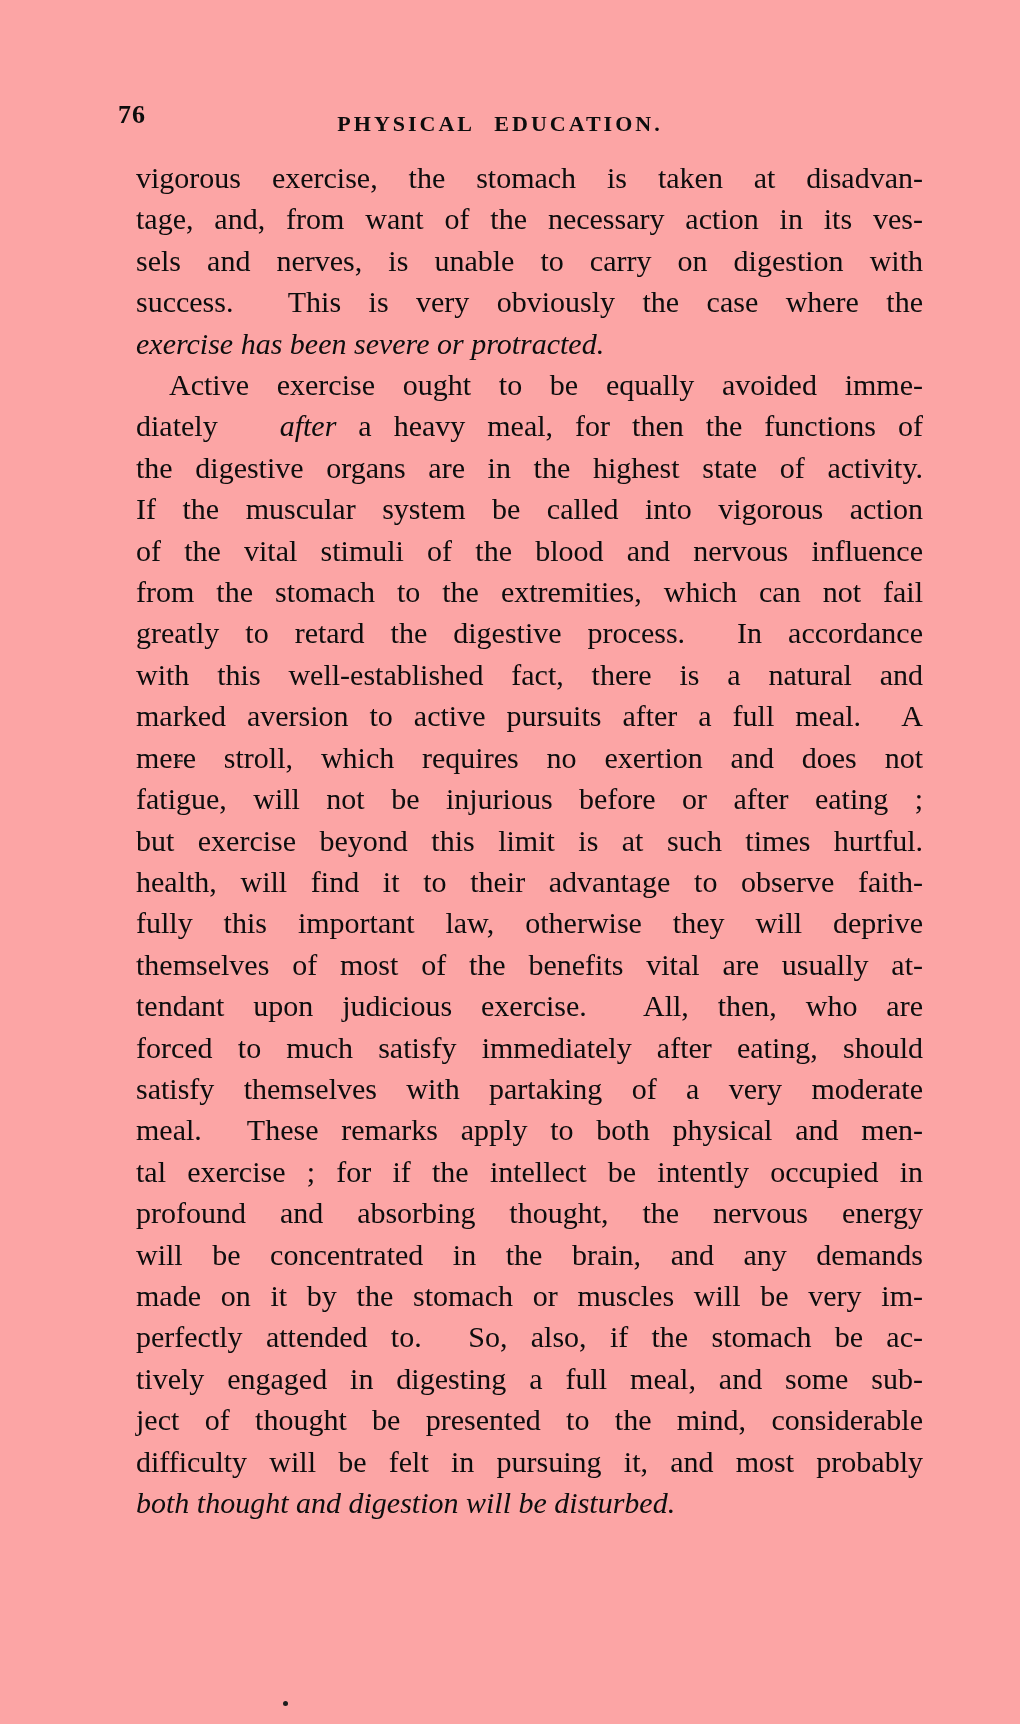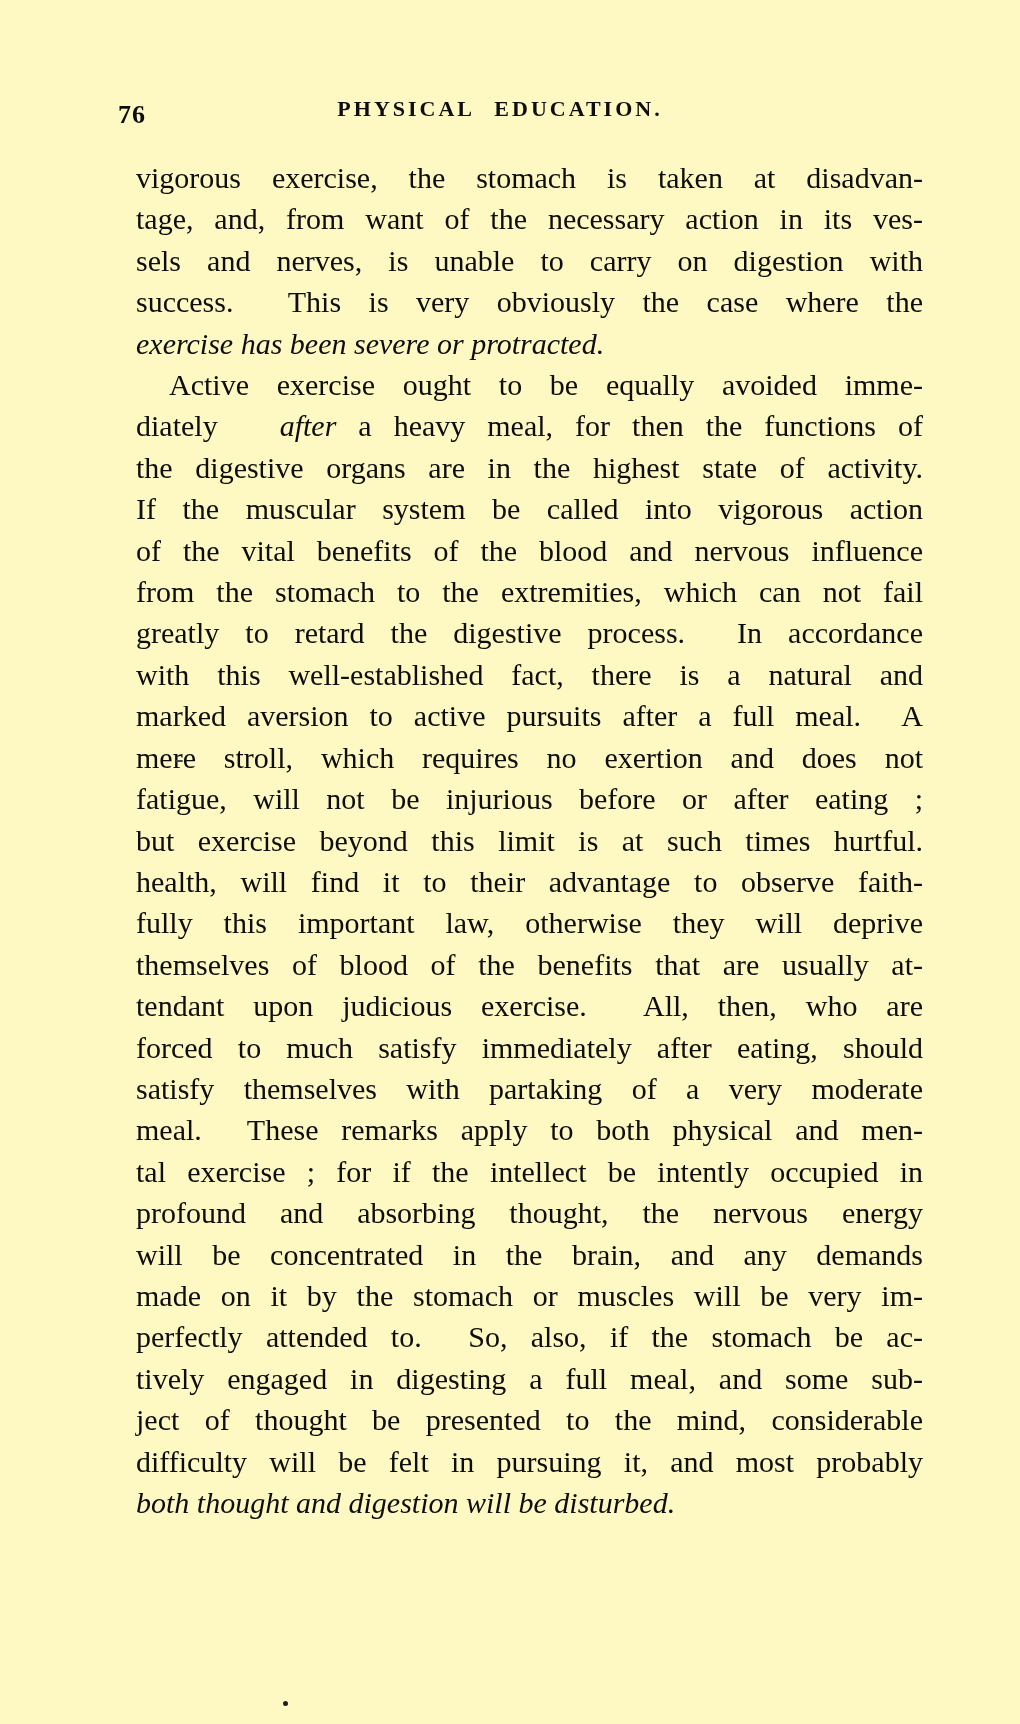--- a/index.html
+++ b/index.html
@@ -4,29 +4,29 @@
 <style>
   html, body { margin: 0; padding: 0; }
   body {
     width: 1020px; height: 1724px;
     background: #ffffff;
     font-family: "Liberation Serif", serif;
     color: #0d0d0d;
     position: relative;
     overflow: hidden;
   }
-  .page { position: absolute; inset: 0; background: #fef9c3; }
+  .page { position: absolute; inset: 0; background: #fca5a5; }
 
   
   .pgnum {
     position: absolute; left: 118px; top: 100px;
     font-size: 26px; font-weight: 700; letter-spacing: 1px;
   }
   .running {
-    position: absolute; left: 110px; top: 96px; width: 780px;
+    position: absolute; left: 110px; top: 111px; width: 780px;
     text-align: center;
     font-size: 22px; font-weight: 700;
     letter-spacing: 3px; word-spacing: 12px;
   }
 
   
   .bodytext {
     position: absolute; left: 136px; top: 157px; width: 787px;
     font-size: 30px; line-height: 41.4px;
   }
@@ -62,31 +62,31 @@
         <div class="tline">success.&nbsp; This is very obviously the case where the</div>
         <div class="tline">exercise has been severe or protracted.</div>
       </div>
 
     <div>
       <div class="tline indent">Active exercise ought to be equally avoided imme-</div>
       <div class="tline"><span>diately </span><span class="it">after</span><span> a heavy meal, for then the functions of</span></div>
       <div class="lines">
           <div class="tline">the digestive organs are in the highest state of activity.</div>
           <div class="tline">If the muscular system be called into vigorous action</div>
-          <div class="tline">of the vital benefits of the blood and nervous influence</div>
+          <div class="tline">of the vital stimuli of the blood and nervous influence</div>
           <div class="tline">from the stomach to the extremities, which can not fail</div>
           <div class="tline">greatly to retard the digestive process.&nbsp; In accordance</div>
           <div class="tline">with this well-established fact, there is a natural and</div>
           <div class="tline">marked aversion to active pursuits after a full meal.&nbsp; A</div>
           <div class="tline">mere stroll, which requires no exertion and does not</div>
           <div class="tline">fatigue, will not be injurious before or after eating&nbsp;;</div>
           <div class="tline">but exercise beyond this limit is at such times hurtful.</div>
           <div class="tline">health, will find it to their advantage to observe faith-</div>
           <div class="tline">fully this important law, otherwise they will deprive</div>
-          <div class="tline">themselves of blood of the benefits that are usually at-</div>
+          <div class="tline">themselves of most of the benefits vital are usually at-</div>
           <div class="tline">tendant upon judicious exercise.&nbsp; All, then, who are</div>
           <div class="tline">forced to much satisfy immediately after eating, should</div>
           <div class="tline">satisfy themselves with partaking of a very moderate</div>
           <div class="tline">meal.&nbsp; These remarks apply to both physical and men-</div>
           <div class="tline">tal exercise&nbsp;; for if the intellect be intently occupied in</div>
           <div class="tline">profound and absorbing thought, the nervous energy</div>
           <div class="tline">will be concentrated in the brain, and any demands</div>
           <div class="tline">made on it by the stomach or muscles will be very im-</div>
           <div class="tline">perfectly attended to.&nbsp; So, also, if the stomach be ac-</div>
           <div class="tline">tively engaged in digesting a full meal, and some sub-</div>

